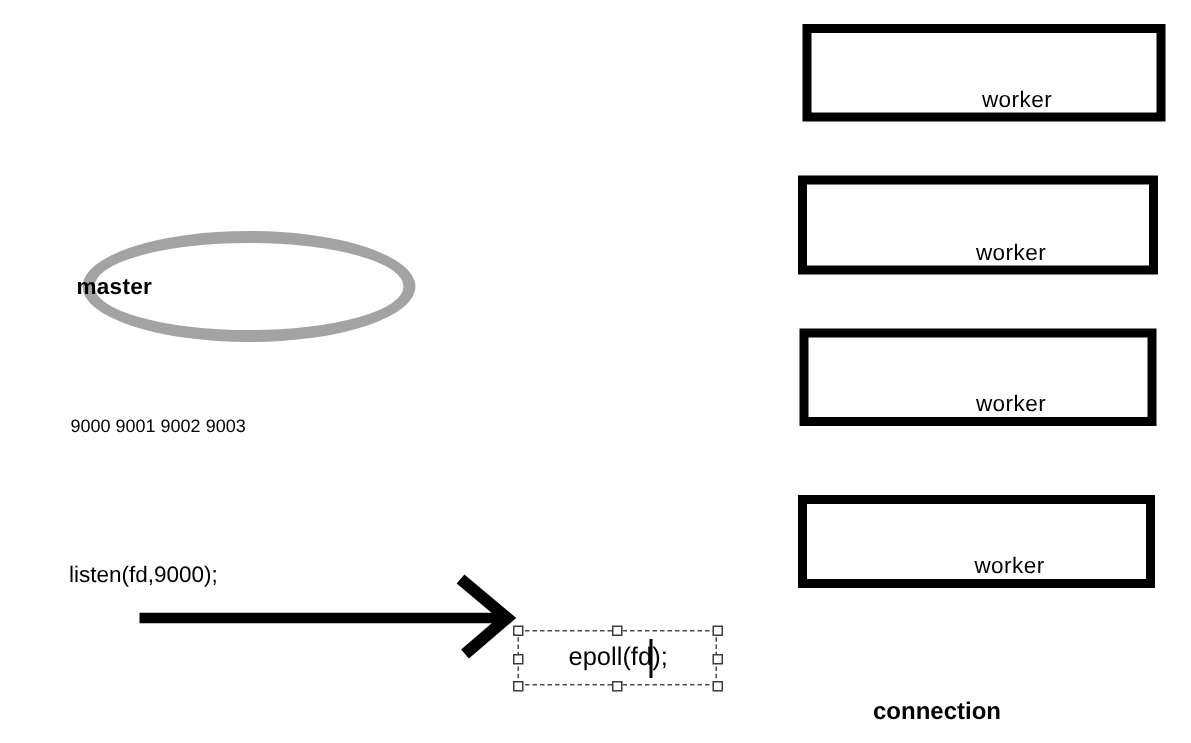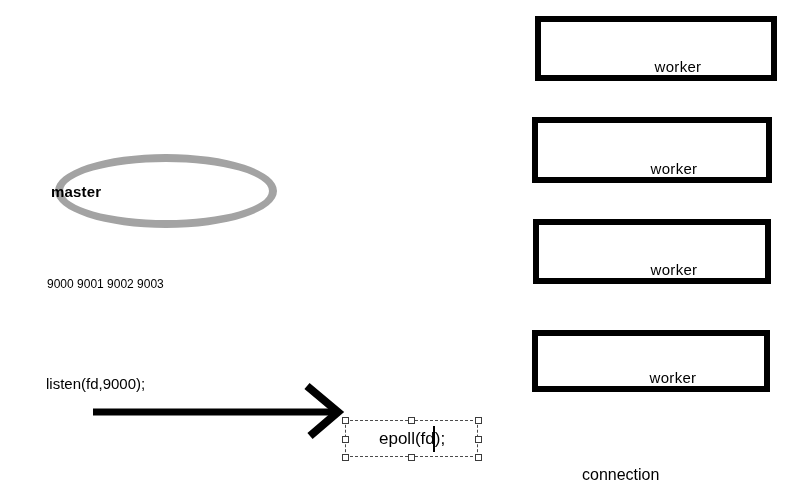--- a/index.html
+++ b/index.html
@@ -120,21 +120,21 @@
   }
   .worker-1 { left: 535px; top: 16px;  width: 242px; height: 65px; }
   .worker-2 { left: 532px; top: 117px; width: 240px; height: 66px; }
   .worker-3 { left: 533px; top: 219px; width: 238px; height: 65px; }
   .worker-4 { left: 532px; top: 330px; width: 238px; height: 62px; }
   
   .connection-label {
     position: absolute;
     left: 582px;
     top: 466px;
-    font-weight: normal;
+    font-weight: bold;
     font-size: 16px;
   }
 </style>
 </head>
 <body>
 
 <div class="canvas">
 
   <div class="master-ellipse">
     <span class="master-label">master</span>

